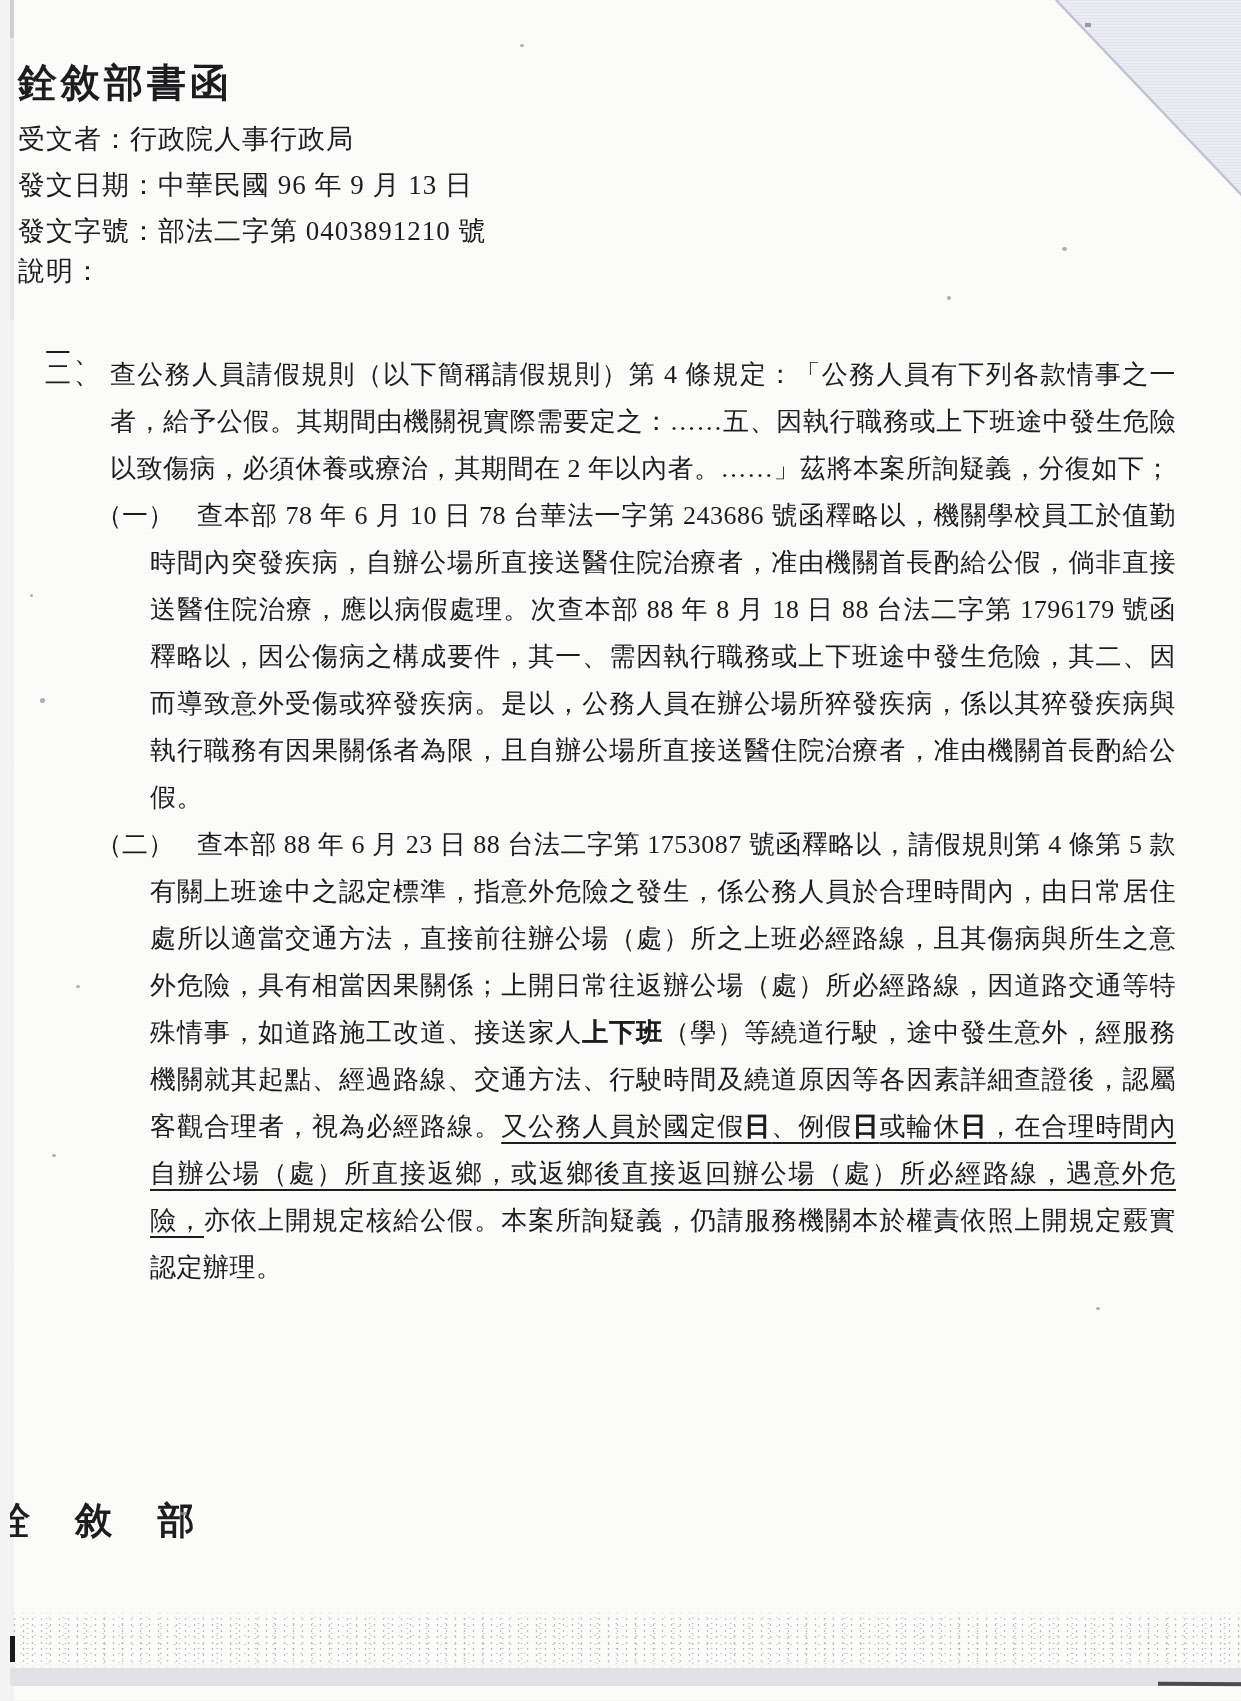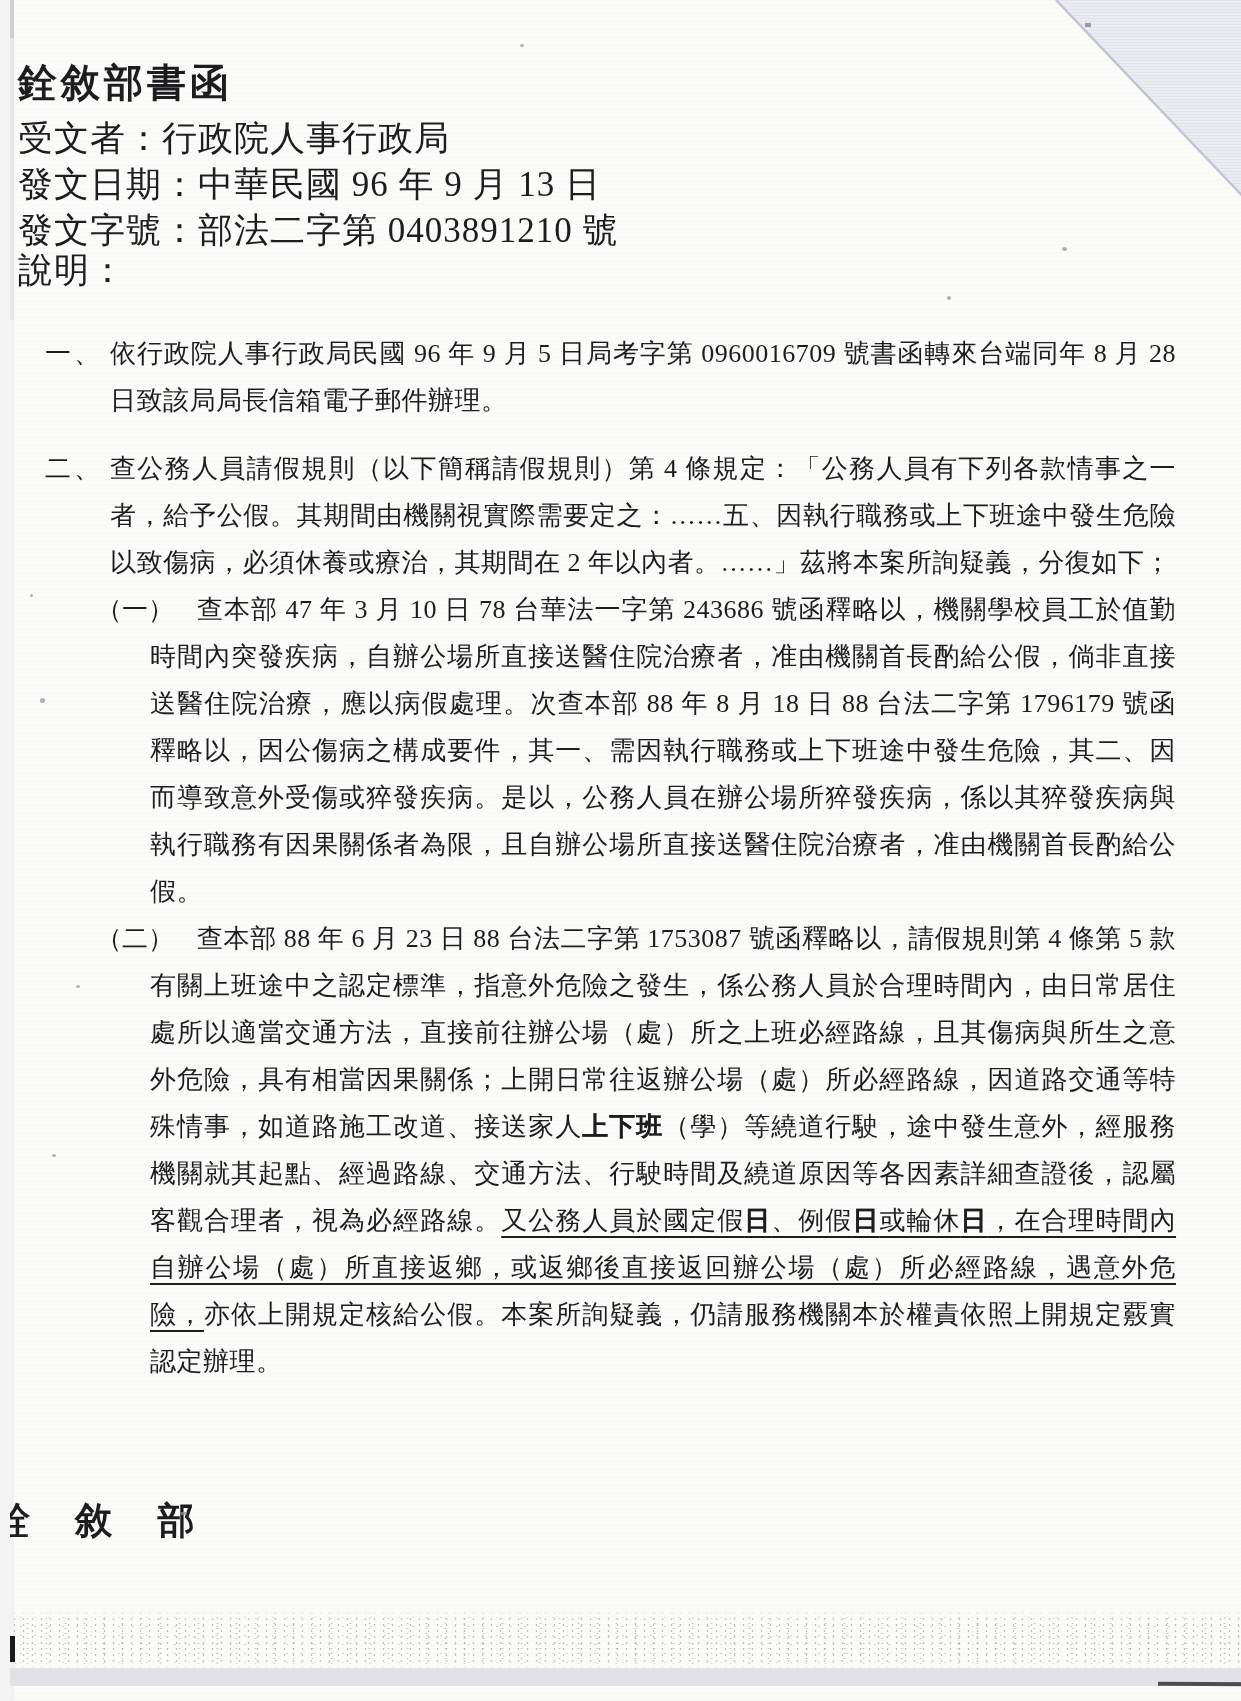--- a/index.html
+++ b/index.html
@@ -22,21 +22,21 @@
   }
   .left-edge{
     position:absolute; left:0; top:0; width:4px; height:100%;
     background:linear-gradient(180deg,#c7c7cb 0 38px,#e4e4e8 38px 320px,#f0f0f2 320px 100%);
     opacity:.85;
   }
   .title{
     position:absolute; left:8px; top:30px;
     font-size:39px; font-weight:700; letter-spacing:4px; white-space:nowrap;
   }
-  .meta{ position:absolute; left:8px; top:116px; font-size:35px; letter-spacing:1px; }
+  .meta{ position:absolute; left:8px; top:116px; font-size:27px; letter-spacing:1px; }
   .meta .mline{ height:46px; line-height:46px; white-space:nowrap; }
   .meta .mline:last-child{ margin-top:-6px; }
 
   .blocks{
     position:absolute; left:8px; top:330px; width:1158px;
     font-size:26px; line-height:47px; letter-spacing:.5px;
     text-align:justify;
   }
   .block{ position:relative; }
   .block .marker{ position:absolute; top:0; white-space:nowrap; }
@@ -105,24 +105,24 @@
   <h1 class="title">銓敘部書函</h1>
 
   <div class="meta">
     <div class="mline">受文者：行政院人事行政局</div>
     <div class="mline">發文日期：中華民國 96 年 9 月 13 日</div>
     <div class="mline">發文字號：部法二字第 0403891210 號</div>
     <div class="mline">說明：</div>
   </div>
 
   <div class="blocks">
-      <div class="block l1"><span class="marker">一、</span><span class="">依行政院人事行政局民國 96 年 9 月 5 日局考字第 0960016709 號書函轉來台端同年 8 月 28 日致該局局長信箱電子郵件辦理。</span></div>
+      <div class="block l1"><span class="marker">一、</span></div>
       <div class="block l1 gap"><span class="marker">二、</span><span class="">查公務人員請假規則（以下簡稱請假規則）第 4 條規定：「公務人員有下列各款情事之一者，給予公假。其期間由機關視實際需要定之：……五、因執行職務或上下班途中發生危險以致傷病，必須休養或療治，其期間在 2 年以內者。……」茲將本案所詢疑義，分復如下；</span></div>
       <div class="block l2"><span class="marker">（一）</span></div>
-      <div class="block para"><span class="">查本部 47 年 3 月 10 日 78 台華法一字第 243686 號函釋略以，機關學校員工於值勤時間內突發疾病，自辦公場所直接送醫住院治療者，准由機關首長酌給公假，倘非直接送醫住院治療，應以病假處理。次查本部 88 年 8 月 18 日 88 台法二字第 1796179 號函釋略以，因公傷病之構成要件，其一、需因執行職務或上下班途中發生危險，其二、因而導致意外受傷或猝發疾病。是以，公務人員在辦公場所猝發疾病，係以其猝發疾病與執行職務有因果關係者為限，且自辦公場所直接送醫住院治療者，准由機關首長酌給公假。</span></div>
+      <div class="block para"><span class="">查本部 78 年 6 月 10 日 78 台華法一字第 243686 號函釋略以，機關學校員工於值勤時間內突發疾病，自辦公場所直接送醫住院治療者，准由機關首長酌給公假，倘非直接送醫住院治療，應以病假處理。次查本部 88 年 8 月 18 日 88 台法二字第 1796179 號函釋略以，因公傷病之構成要件，其一、需因執行職務或上下班途中發生危險，其二、因而導致意外受傷或猝發疾病。是以，公務人員在辦公場所猝發疾病，係以其猝發疾病與執行職務有因果關係者為限，且自辦公場所直接送醫住院治療者，准由機關首長酌給公假。</span></div>
       <div class="block l2"><span class="marker">（二）</span></div>
       <div class="block para"><span class="">查本部 88 年 6 月 23 日 88 台法二字第 1753087 號函釋略以，請假規則第 4 條第 5 款有關上班途中之認定標準，指意外危險之發生，係公務人員於合理時間內，由日常居住處所以適當交通方法，直接前往辦公場（處）所之上班必經路線，且其傷病與所生之意外危險，具有相當因果關係；上開日常往返辦公場（處）所必經路線，因道路交通等特殊情事，如道路施工改道、接送家人</span><span class="seg-b ">上下班</span><span class="">（學）等繞道行駛，途中發生意外，經服務機關就其起點、經過路線、交通方法、行駛時間及繞道原因等各因素詳細查證後，認屬客觀合理者，視為必經路線。</span><span class="seg-u">又公務人員於國定假</span><span class="seg-b seg-u">日</span><span class="seg-u">、例假</span><span class="seg-b seg-u">日</span><span class="seg-u">或輪休</span><span class="seg-b seg-u">日</span><span class="seg-u">，在合理時間內自辦公場（處）所直接返鄉，或返鄉後直接返回辦公場（處）所必經路線，遇意外危險，</span><span class="">亦依上開規定核給公假。本案所詢疑義，仍請服務機關本於權責依照上開規定覈實認定辦理。</span></div>
     </div>
 
   <div class="stamp">銓 敘 部</div>
 
   <div class="noise-band"></div>
   <div class="gray-band"></div>
   <div class="left-tick"></div>
   <div class="br-line"></div>

